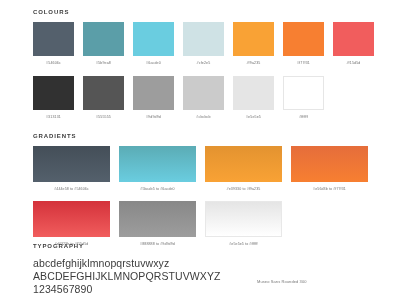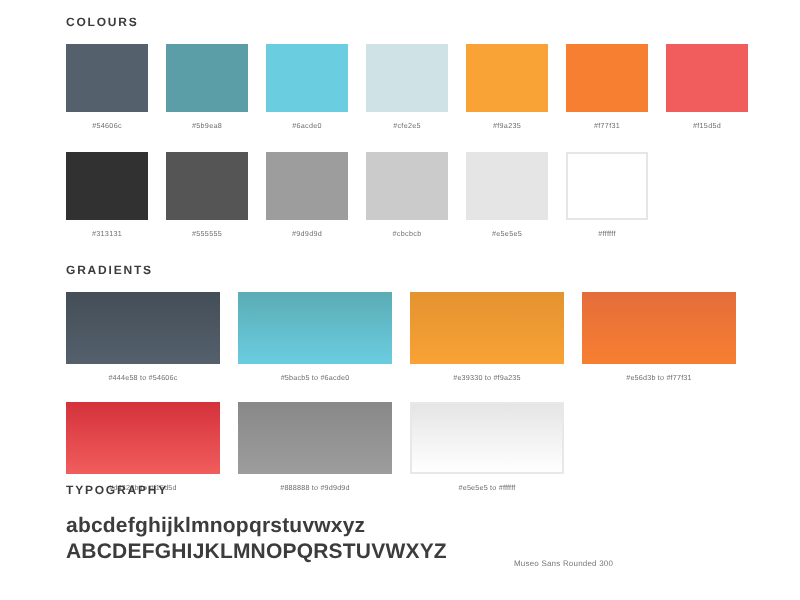--- a/index.html
+++ b/index.html
@@ -59,21 +59,21 @@
   .grad-row2{margin-top:10px;}
 
   
   .typography{position:absolute;left:33px;top:243px;width:340px;}
   .type-specimen{margin-top:8px;position:relative;}
   .type-line{
     font-size:10.5px;
     line-height:13px;
     color:#3c3c3c;
     letter-spacing:.1px;
-    font-weight:700;
+    font-weight:400;
     white-space:nowrap;
   }
   .font-name{
     position:absolute;
     left:224px;
     top:22px;
     font-size:4px;
     color:#777777;
     letter-spacing:.1px;
     white-space:nowrap;
@@ -182,17 +182,18 @@
         <div class="grad-label">#e5e5e5 to #ffffff</div>
       </div>
     </div>
   </div>
 
   <div class="typography">
     <div class="section-title">TYPOGRAPHY</div>
     <div class="type-specimen">
       <div class="type-line">abcdefghijklmnopqrstuvwxyz</div>
       <div class="type-line">ABCDEFGHIJKLMNOPQRSTUVWXYZ</div>
+      <div class="type-line">1234567890</div>
       <div class="font-name">Museo Sans Rounded 300</div>
     </div>
   </div>
 
 </div>
 
 </body></html>

